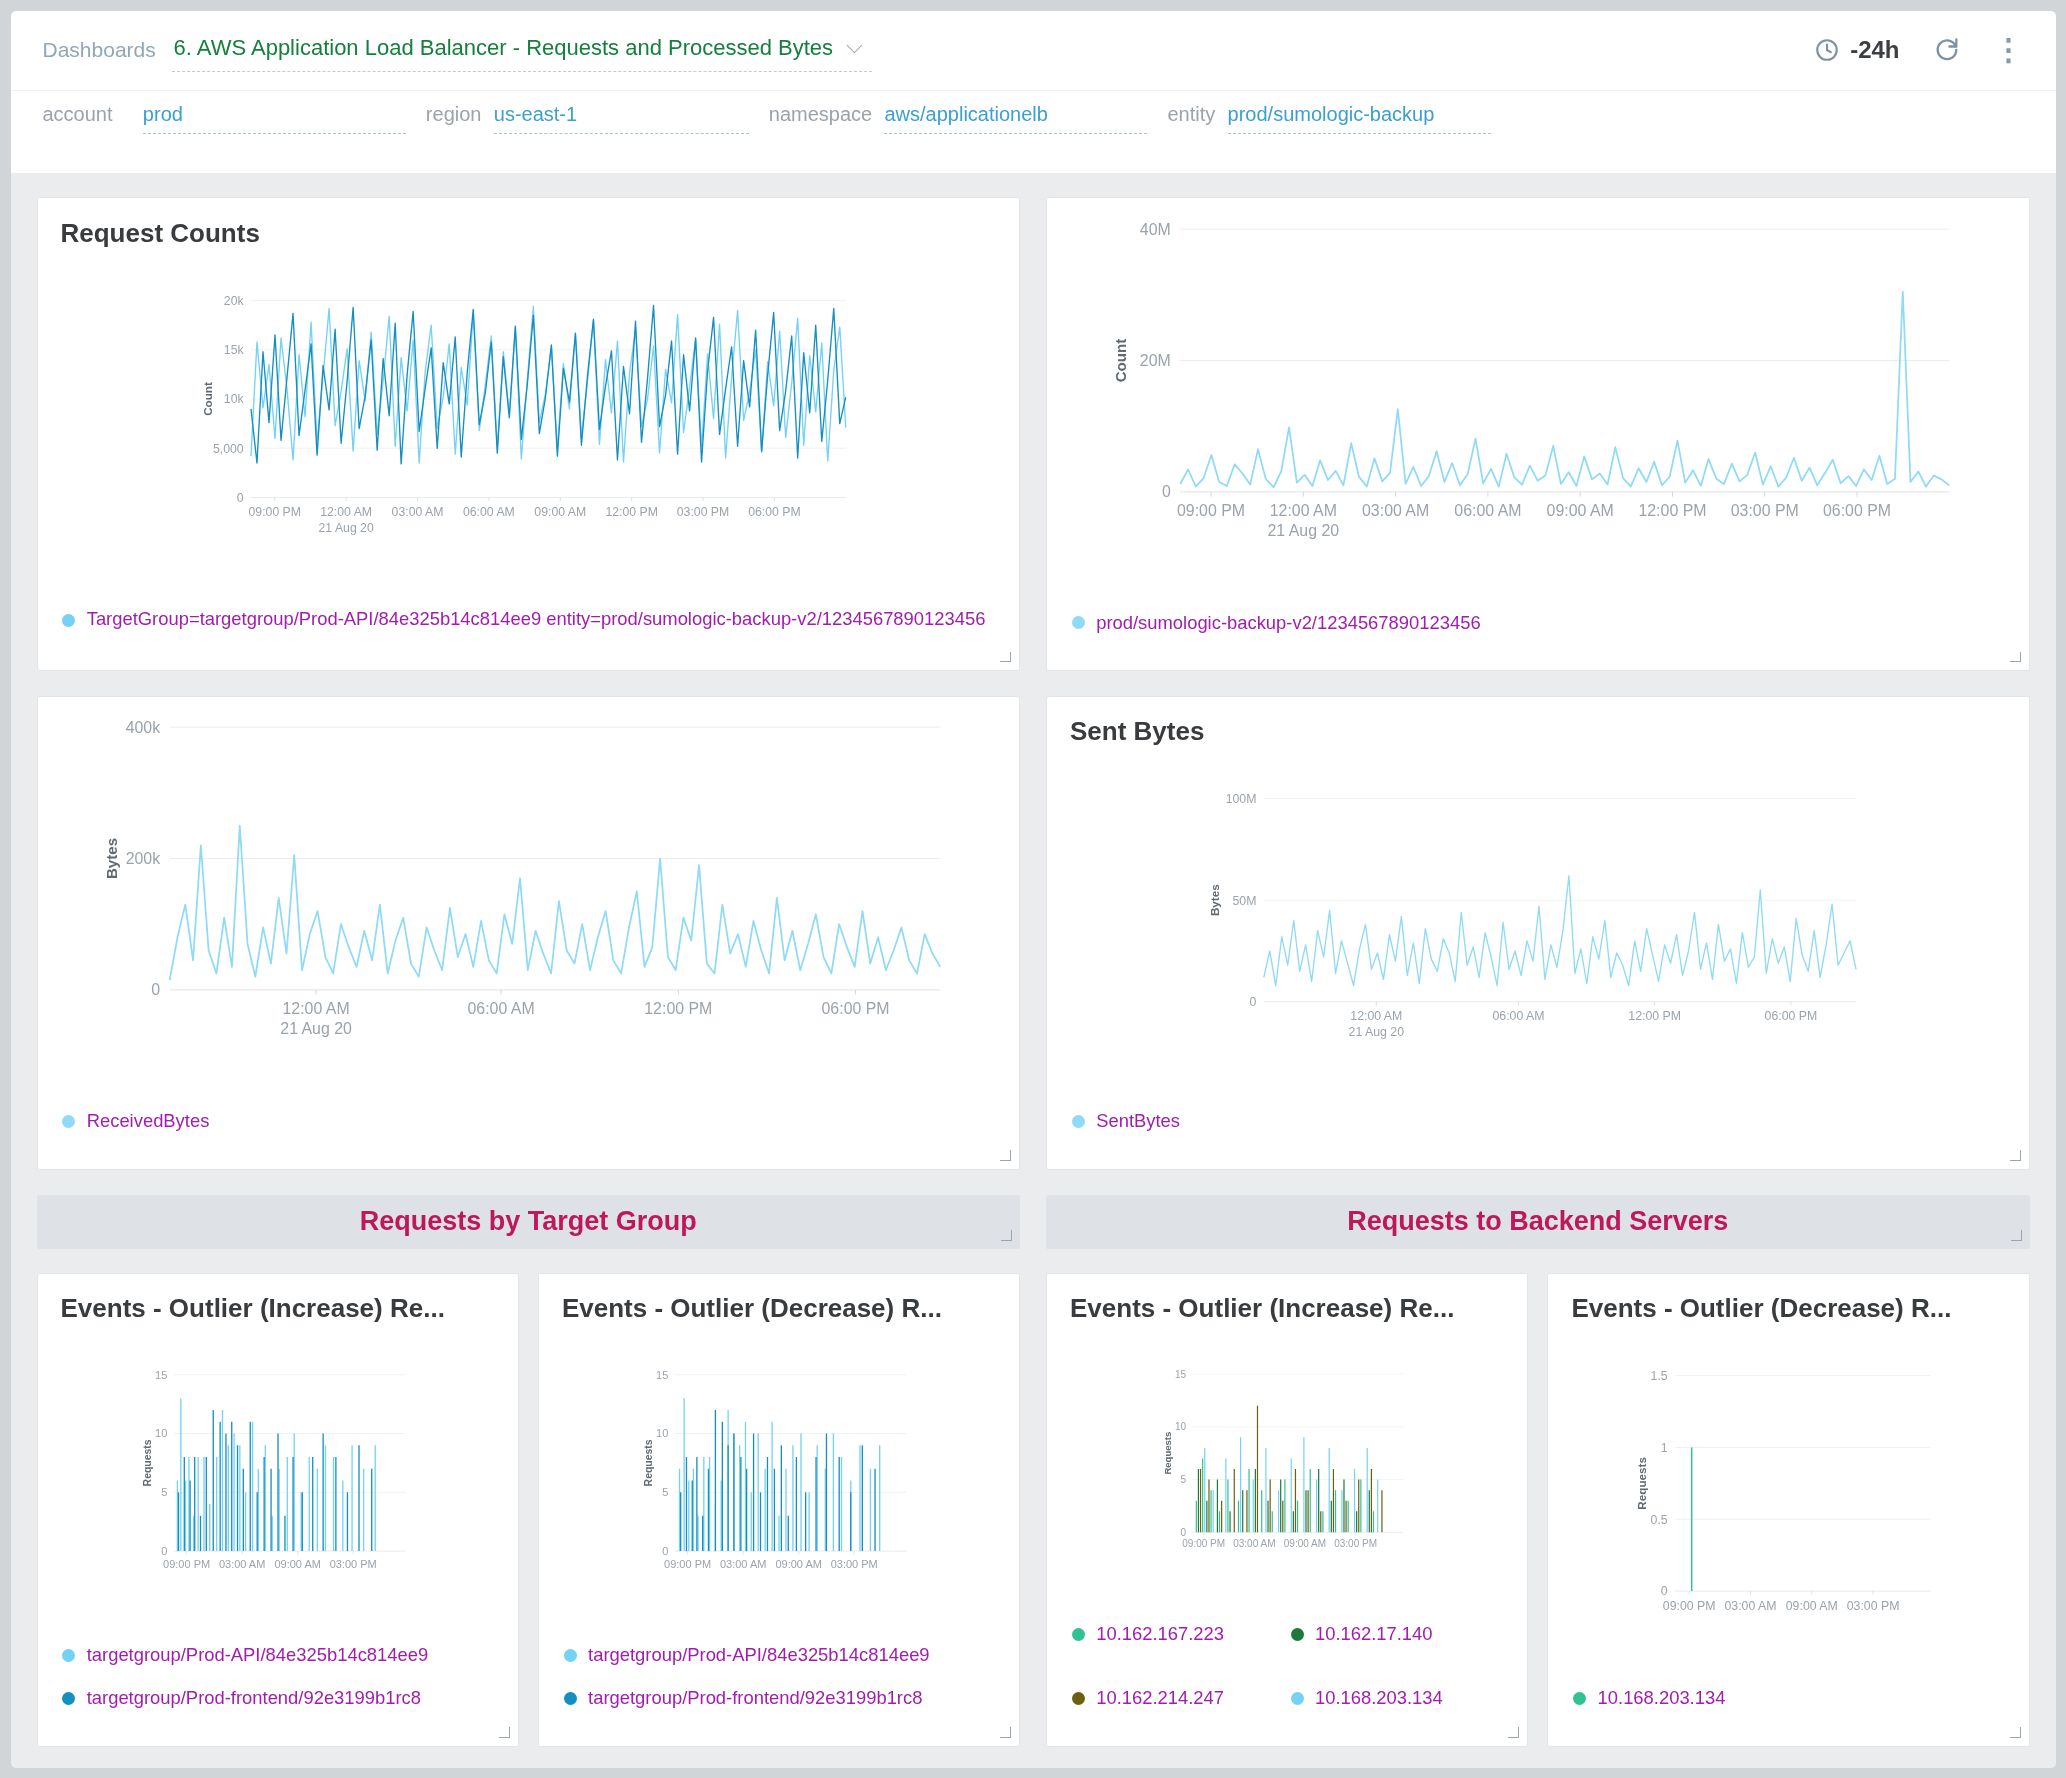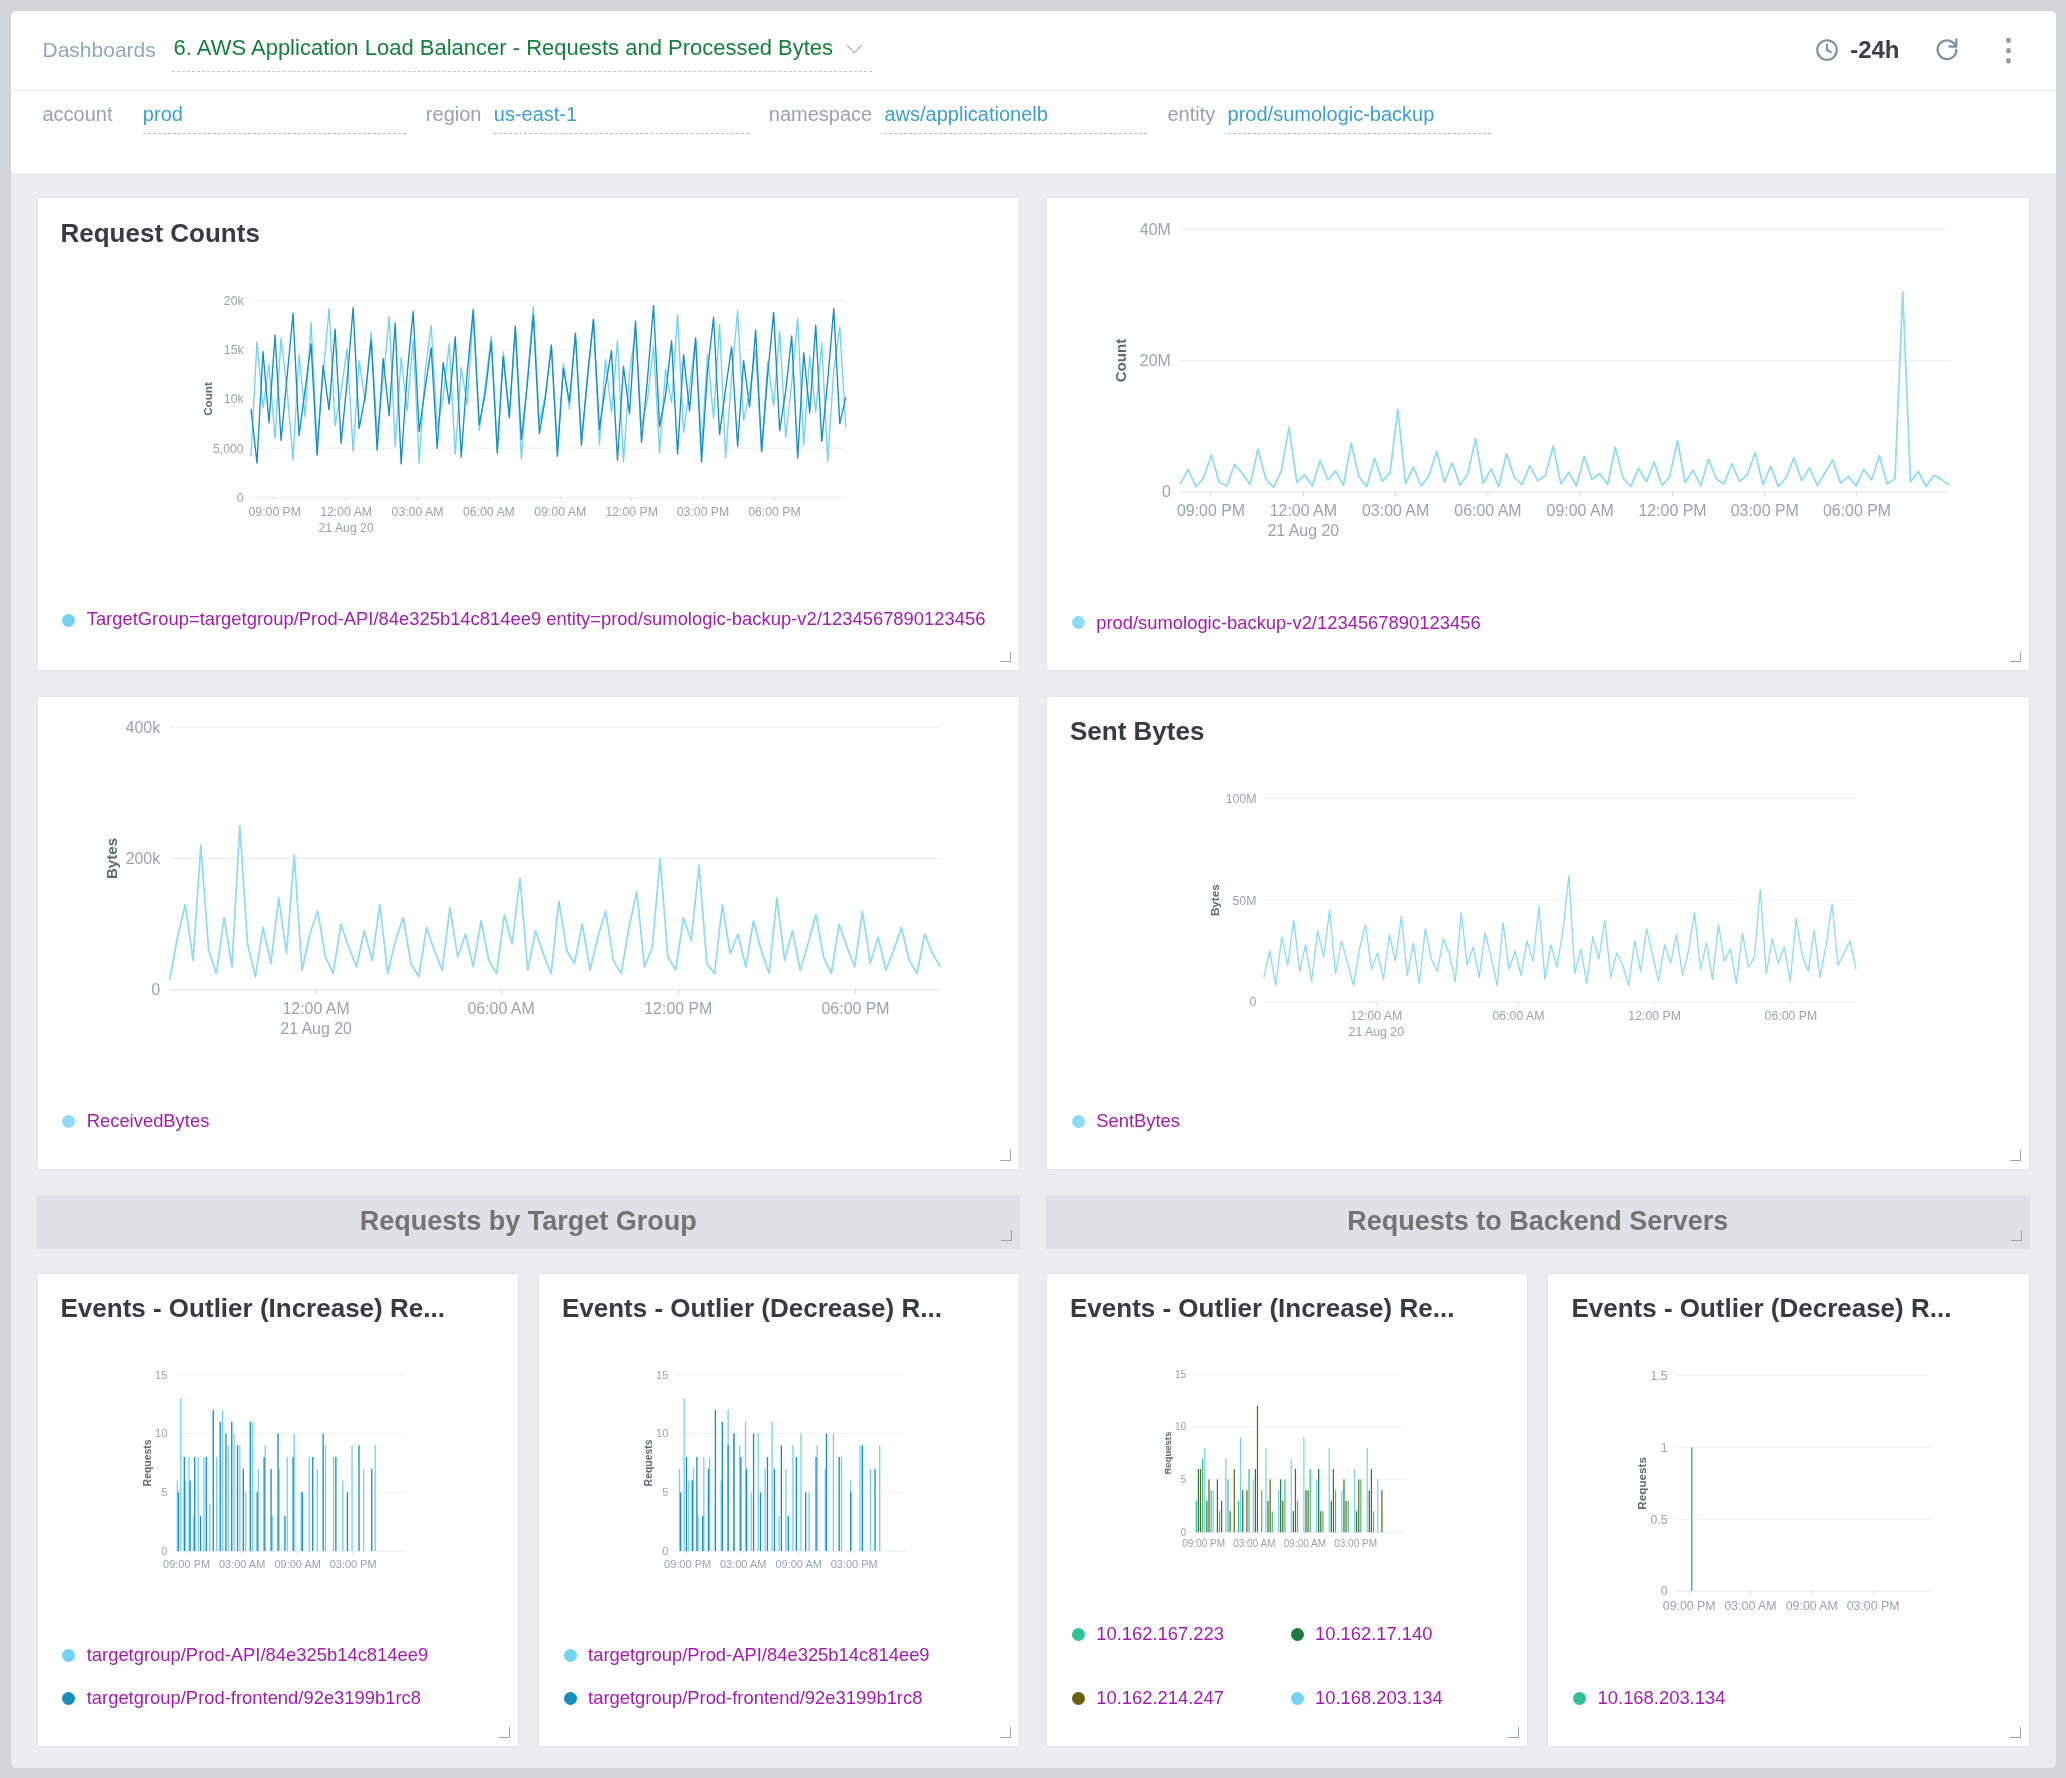--- a/index.html
+++ b/index.html
@@ -40,21 +40,21 @@
 
   .legend{padding:10.5px 1.8px 3.5px;}
   .litem{font-size:18.4px;color:#a21caf;display:flex;align-items:center;margin:21px 0;}
   .litem.block{display:block;line-height:1.55;}
   .dot{flex:none;display:inline-block;width:13px;height:13px;border-radius:50%;margin-right:11.4px;vertical-align:middle;background:#74d2f4;}
   .legend-grid2{display:grid;grid-template-columns:1fr 1fr;column-gap:7px;}
 
   .rsz{position:absolute;right:8px;bottom:8px;width:9.7px;height:9.7px;border-right:1.8px solid #9aa5ad;border-bottom:1.8px solid #9aa5ad;cursor:nwse-resize;}
 
   .sechead{position:relative;height:54px;background:#dee2e6;border-radius:2.6px;display:flex;align-items:center;justify-content:center;}
-  .sechead-label{font-size:27px;font-weight:bold;color:#737373;}
+  .sechead-label{font-size:27px;font-weight:bold;color:#be185d;}
 </style>
 </head>
 <body>
 
 <div class="frame">
 <div class="app">
 
   <header class="topbar">
     <div class="tb-left">
       <a class="crumb">Dashboards</a>

